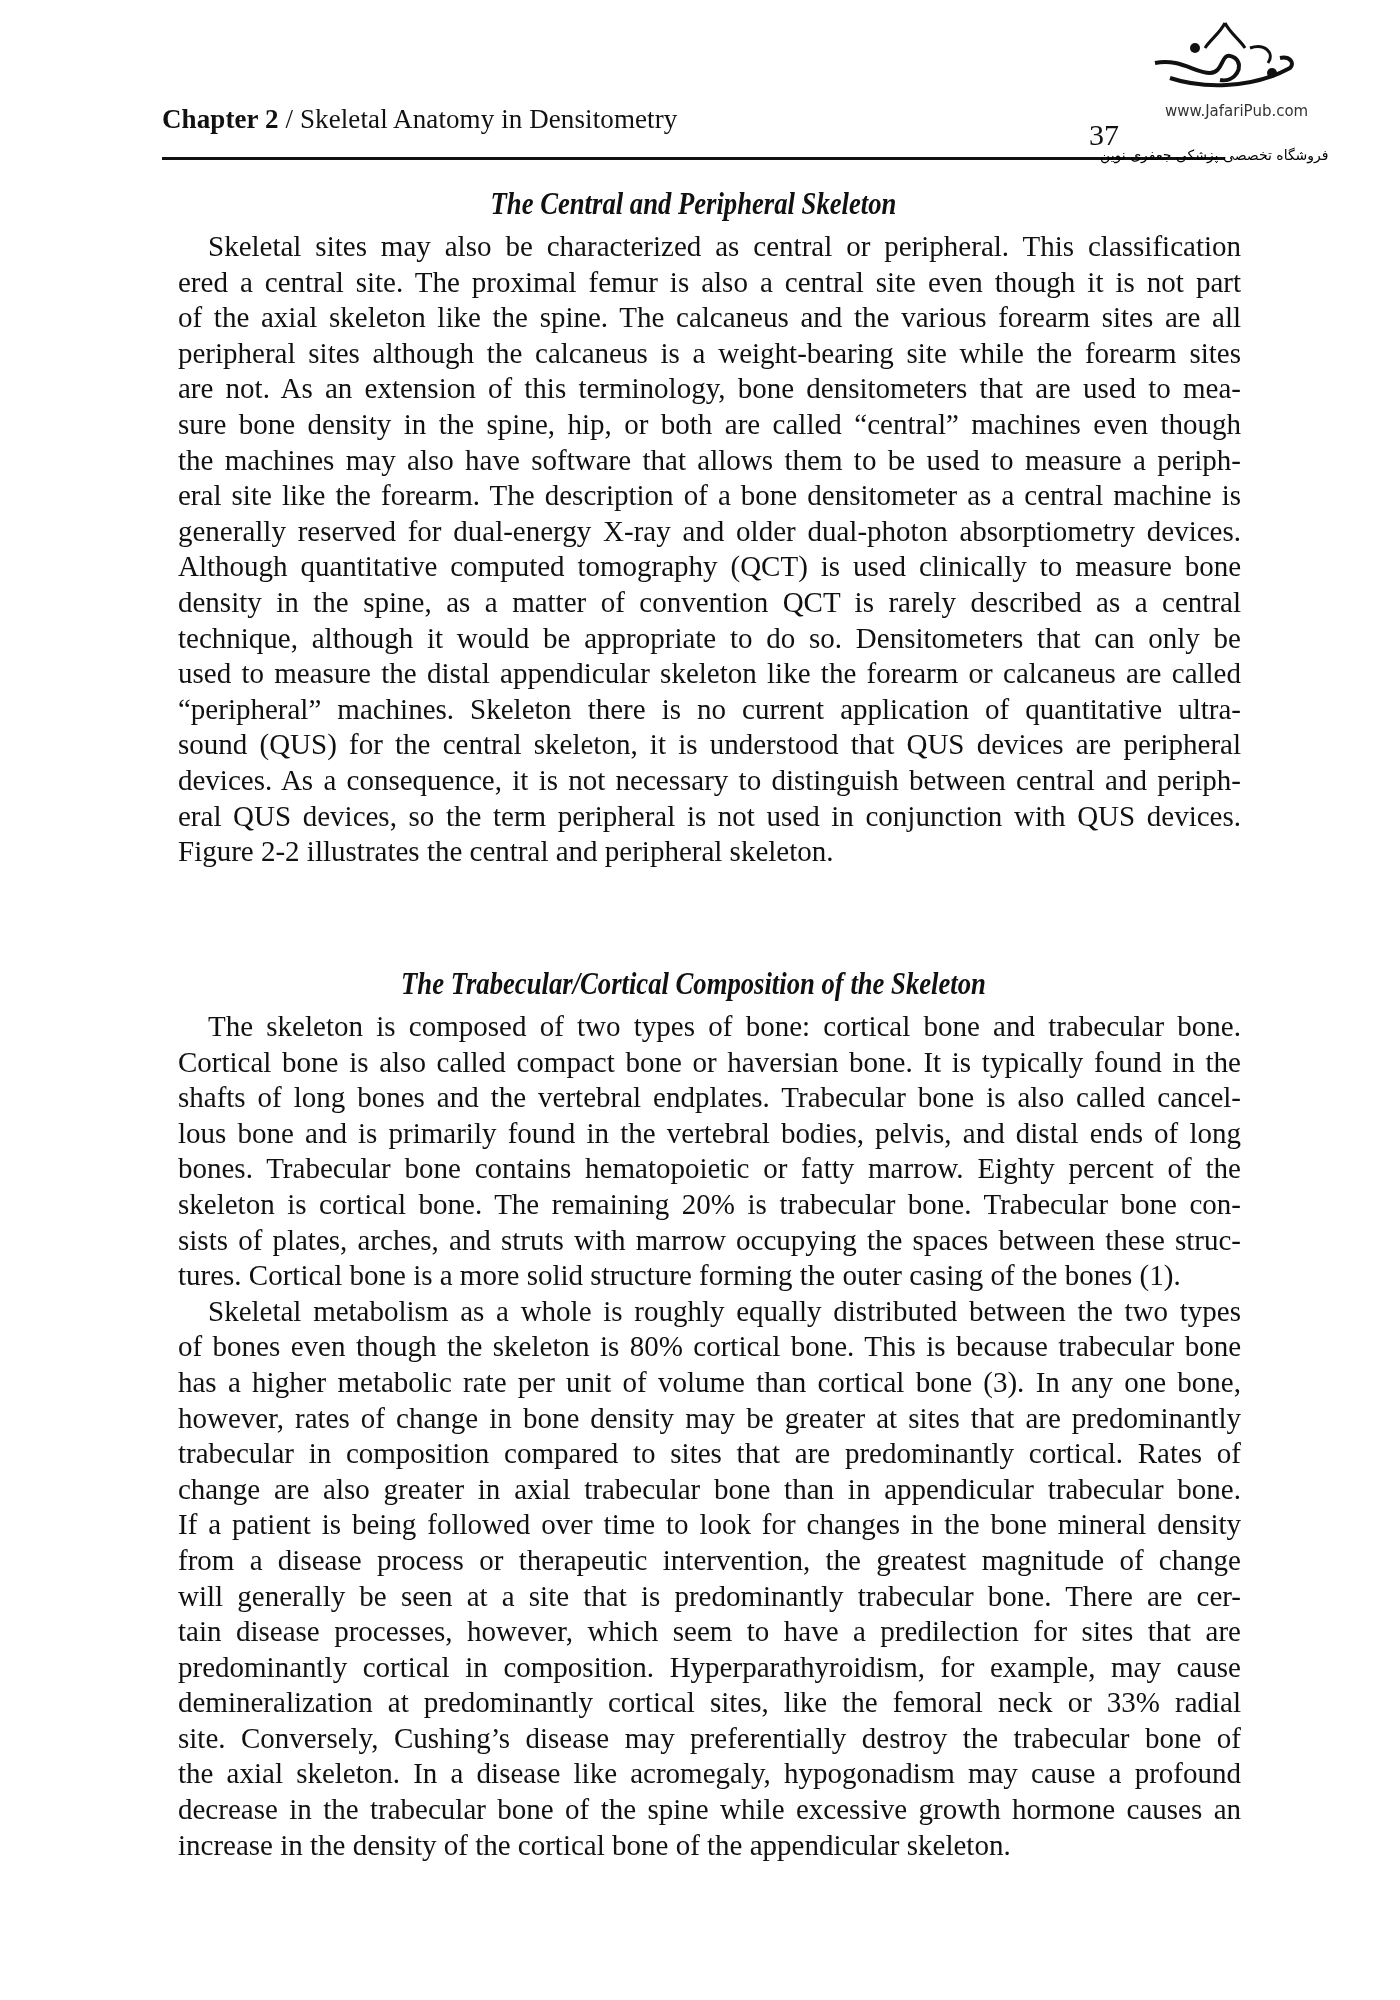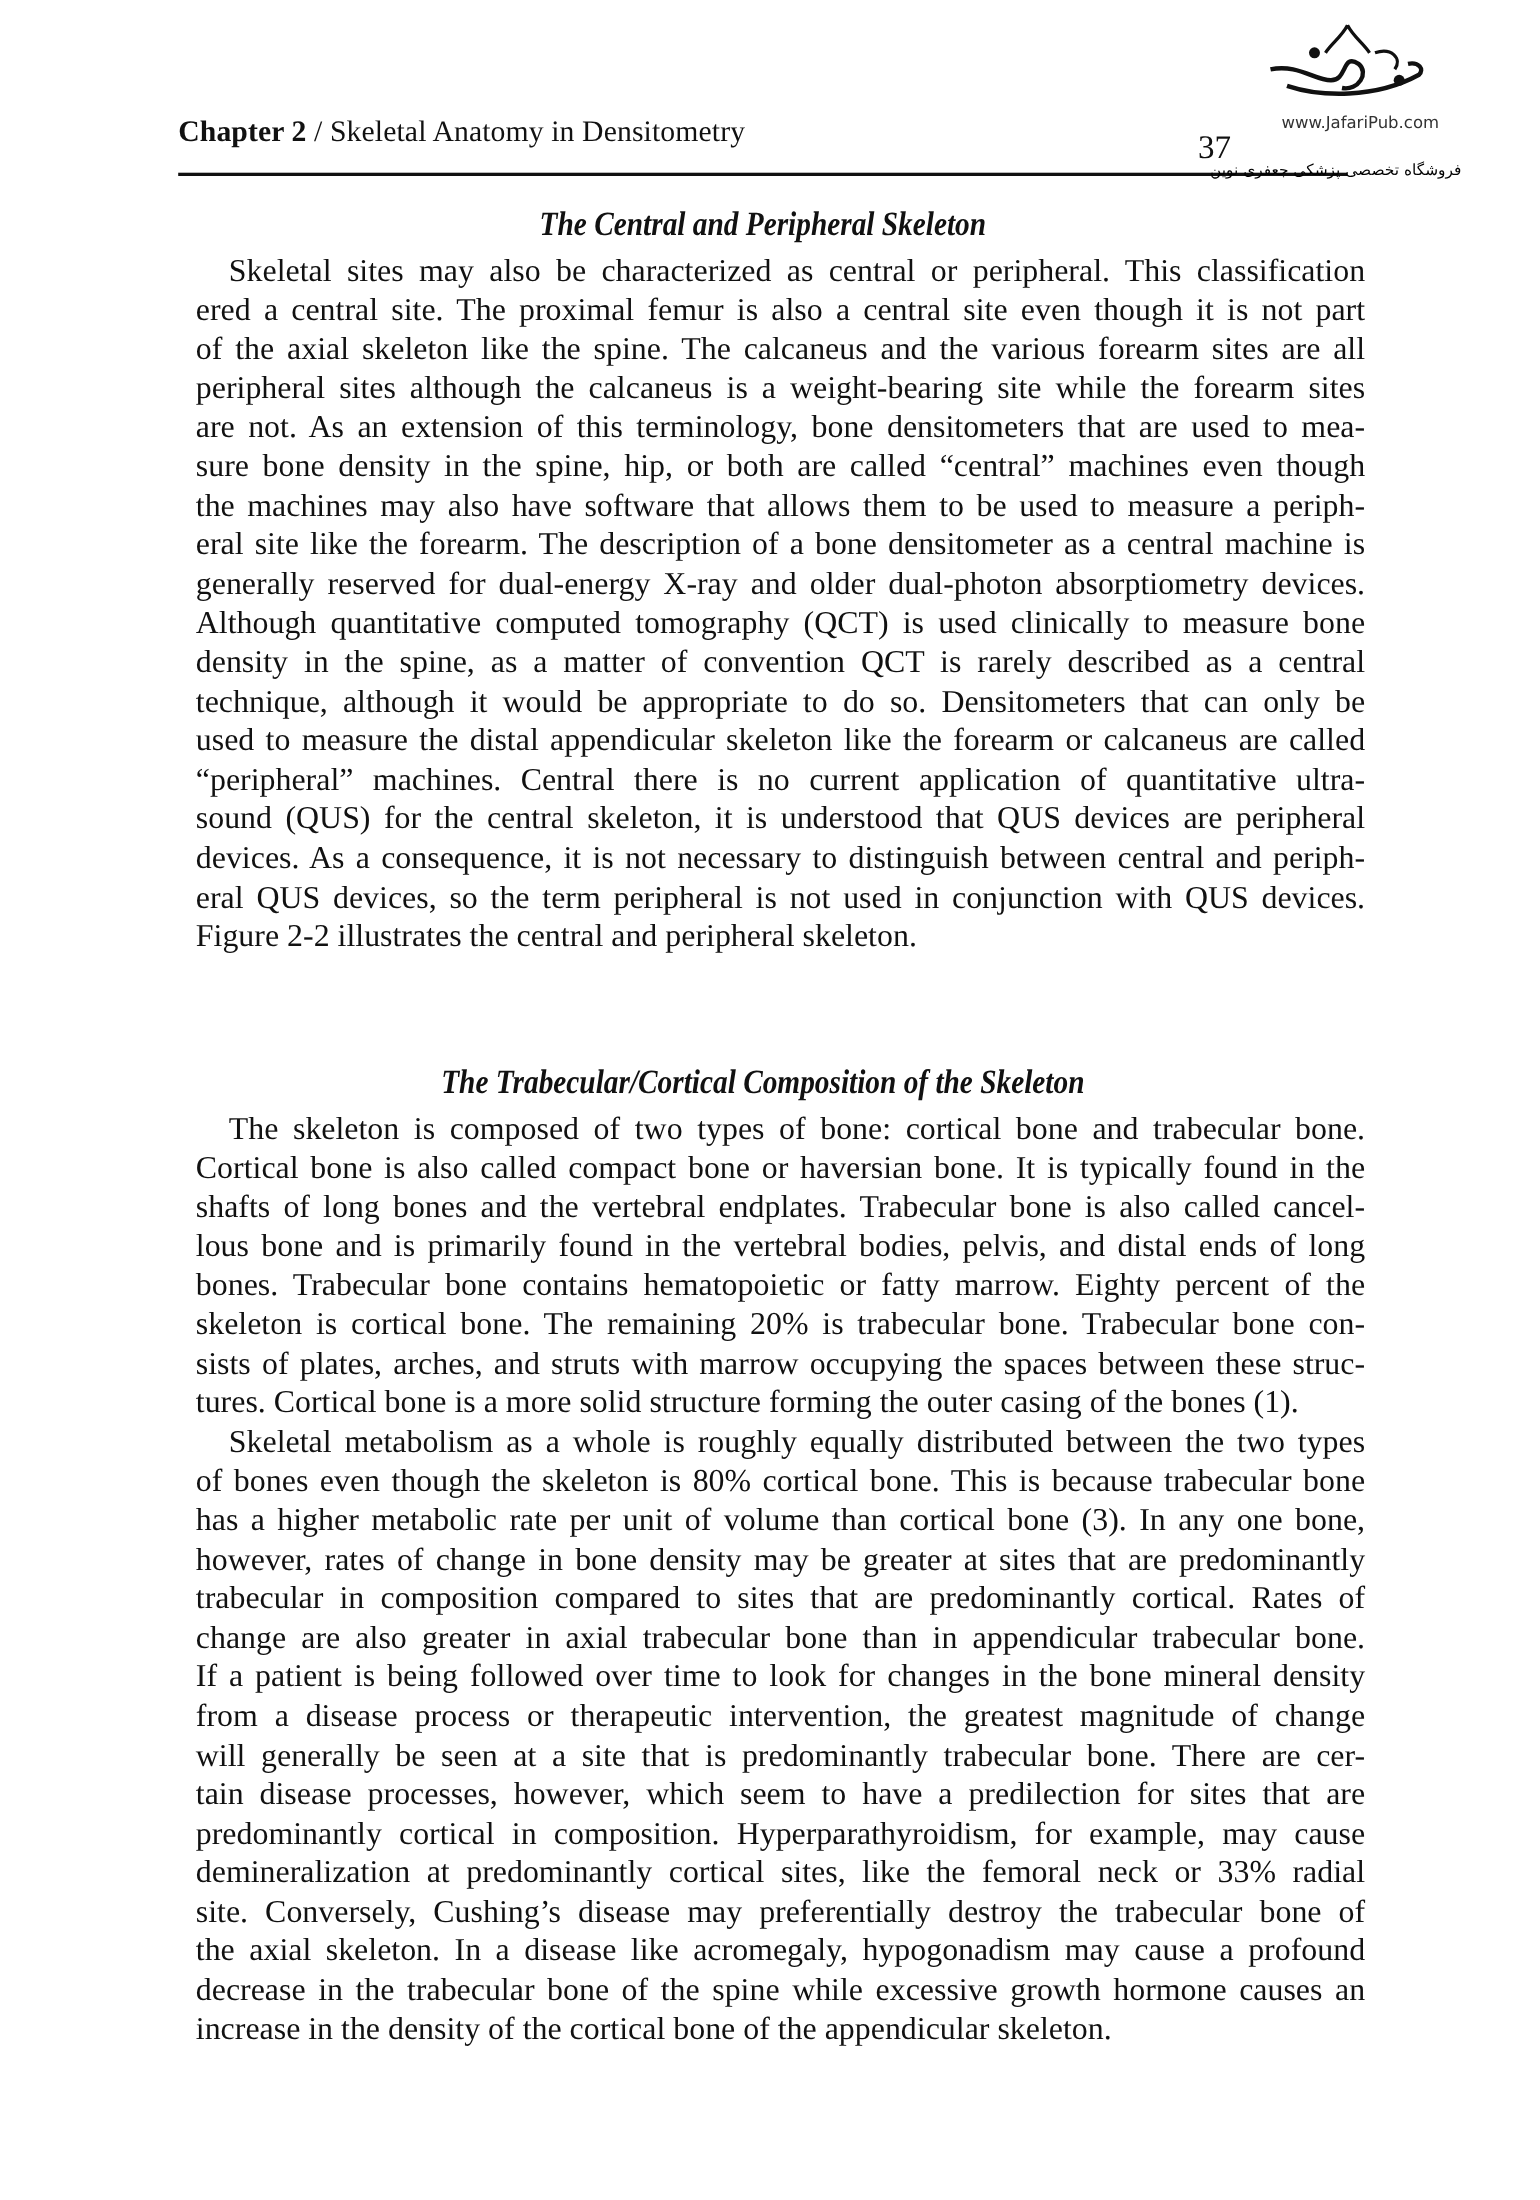--- a/index.html
+++ b/index.html
@@ -52,21 +52,21 @@
         <span class="l">peripheral sites although the calcaneus is a weight-bearing site while the forearm sites</span>
         <span class="l">are not. As an extension of this terminology, bone densitometers that are used to mea-</span>
         <span class="l">sure bone density in the spine, hip, or both are called “central” machines even though</span>
         <span class="l">the machines may also have software that allows them to be used to measure a periph-</span>
         <span class="l">eral site like the forearm. The description of a bone densitometer as a central machine is</span>
         <span class="l">generally reserved for dual-energy X-ray and older dual-photon absorptiometry devices.</span>
         <span class="l">Although quantitative computed tomography (QCT) is used clinically to measure bone</span>
         <span class="l">density in the spine, as a matter of convention QCT is rarely described as a central</span>
         <span class="l">technique, although it would be appropriate to do so. Densitometers that can only be</span>
         <span class="l">used to measure the distal appendicular skeleton like the forearm or calcaneus are called</span>
-        <span class="l">“peripheral” machines. Central there is no current application of quantitative ultra-</span>
+        <span class="l">“peripheral” machines. Skeleton there is no current application of quantitative ultra-</span>
         <span class="l">sound (QUS) for the central skeleton, it is understood that QUS devices are peripheral</span>
         <span class="l">devices. As a consequence, it is not necessary to distinguish between central and periph-</span>
         <span class="l">eral QUS devices, so the term peripheral is not used in conjunction with QUS devices.</span>
         <span class="l last">Figure 2-2 illustrates the central and peripheral skeleton.</span>
       </div>
     </div>
 
   <h2 style="top:966px">The Trabecular/Cortical Composition of the Skeleton</h2>
   <div class="body-block" style="top:1009px" id="s1">
       <div>

